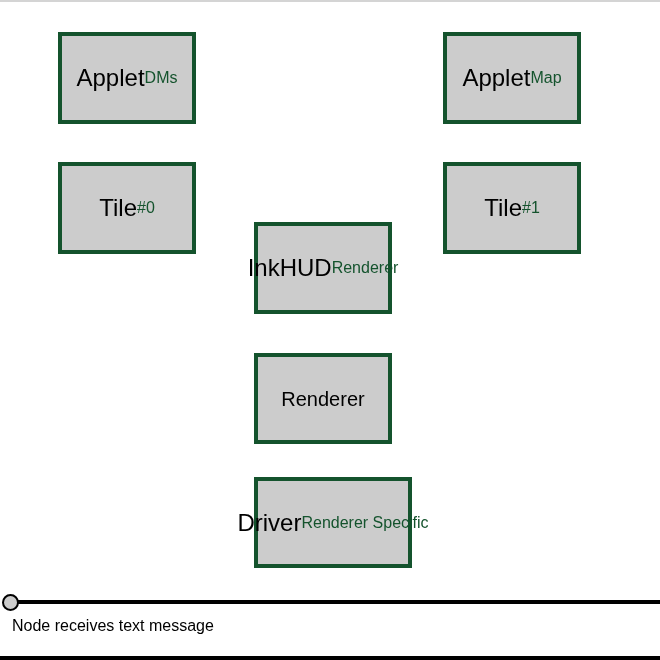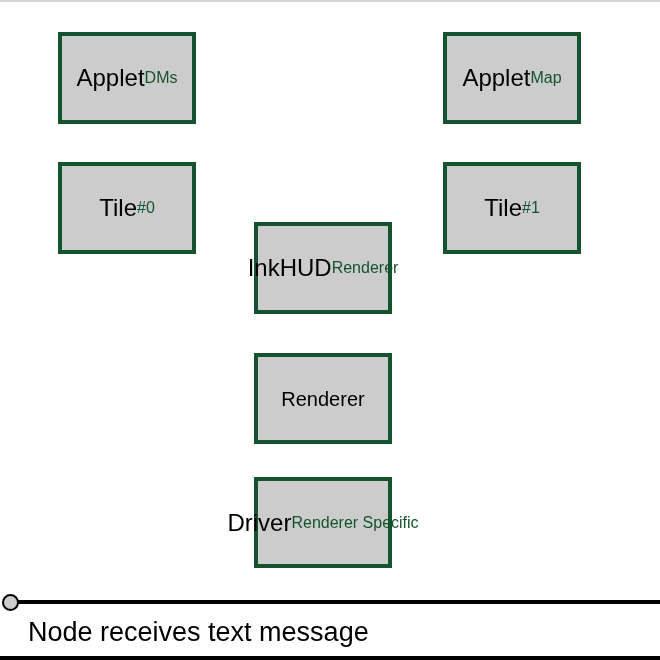--- a/index.html
+++ b/index.html
@@ -59,21 +59,21 @@
     font-size: 20px;
   }
 
   
   .box-applet-dms  { left: 58px;  top: 32px;  width: 138px; height: 92px; }
   .box-tile-0      { left: 58px;  top: 162px; width: 138px; height: 92px; }
   .box-applet-map  { left: 443px; top: 32px;  width: 138px; height: 92px; }
   .box-tile-1      { left: 443px; top: 162px; width: 138px; height: 92px; }
   .box-inkhud      { left: 254px; top: 222px; width: 138px; height: 92px; }
   .box-renderer    { left: 254px; top: 353px; width: 138px; height: 91px; }
-  .box-driver      { left: 254px; top: 477px; width: 138px; height: 91px; }
+  .box-driver      { left: 254px; top: 477px; width: 158px; height: 91px; }
 
   
   .timeline-line {
     position: absolute;
     left: 10px;
     top: 600px;
     width: 650px;
     height: 4px;
     background: #000000;
   }
@@ -83,23 +83,23 @@
     top: 594px;
     width: 17px;
     height: 17px;
     border-radius: 50%;
     background: #cccccc;
     border: 2px solid #000000;
     box-sizing: border-box;
   }
   .timeline-caption {
     position: absolute;
-    left: 28px;
+    left: 12px;
     top: 617px;
-    font-size: 27px;
+    font-size: 16px;
     color: #000000;
     white-space: nowrap;
   }
 </style>
 </head>
 <body>
 
 <div id="page">
 
   <div class="frame-top"></div>

